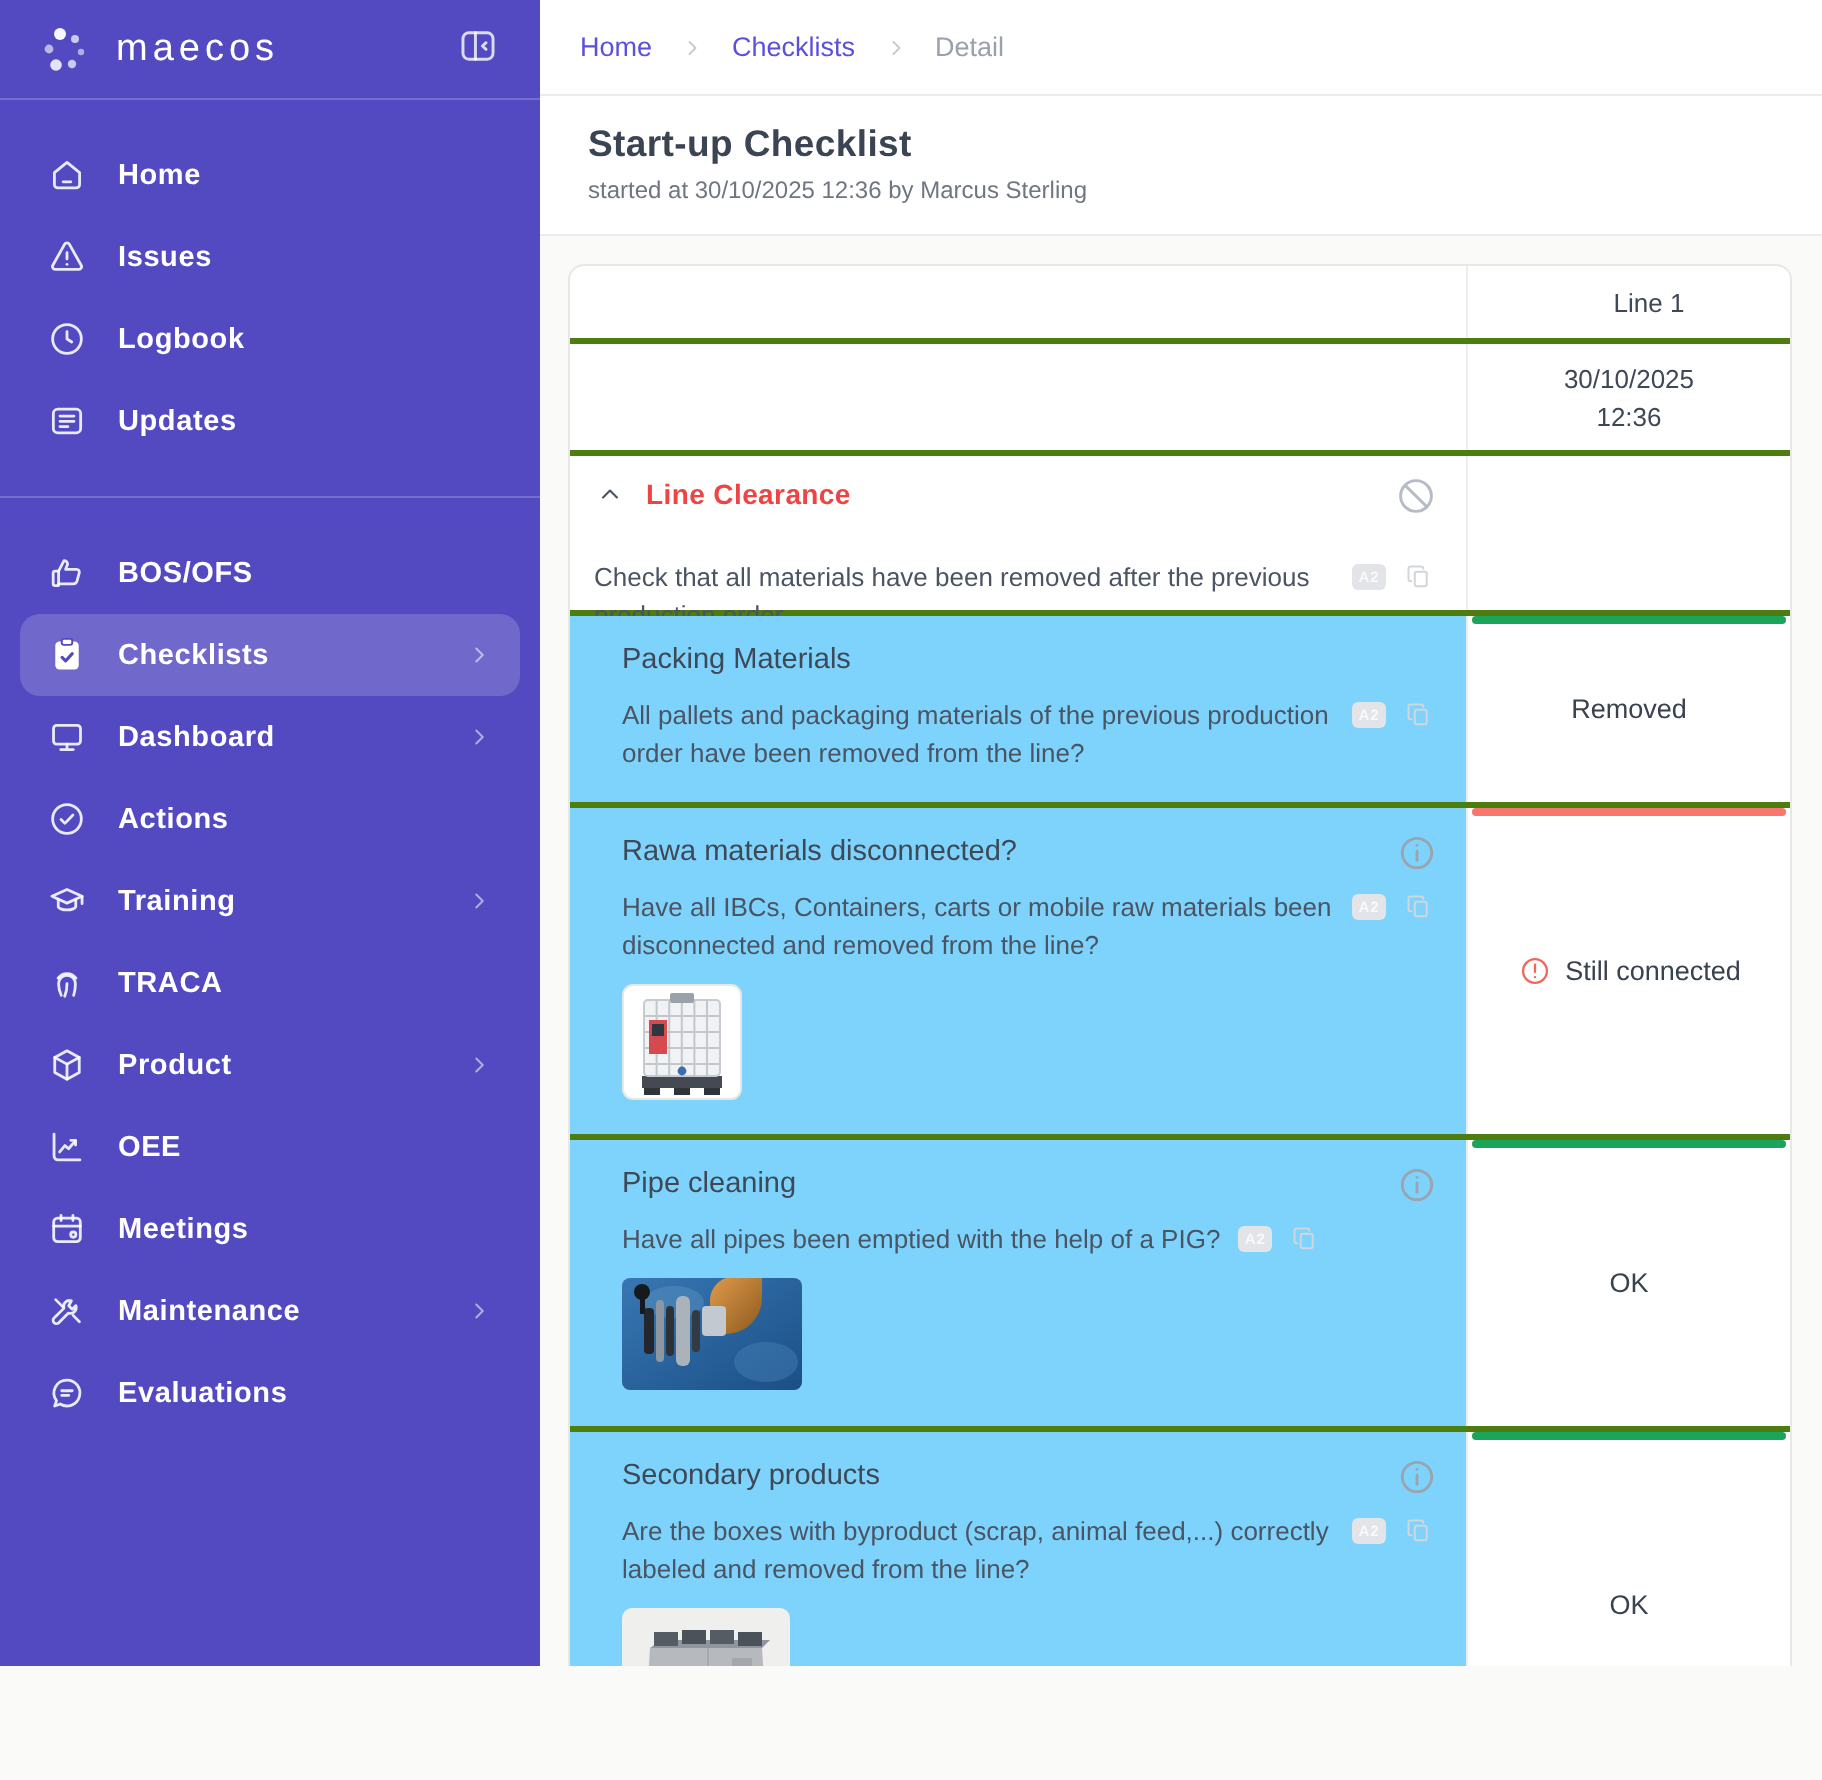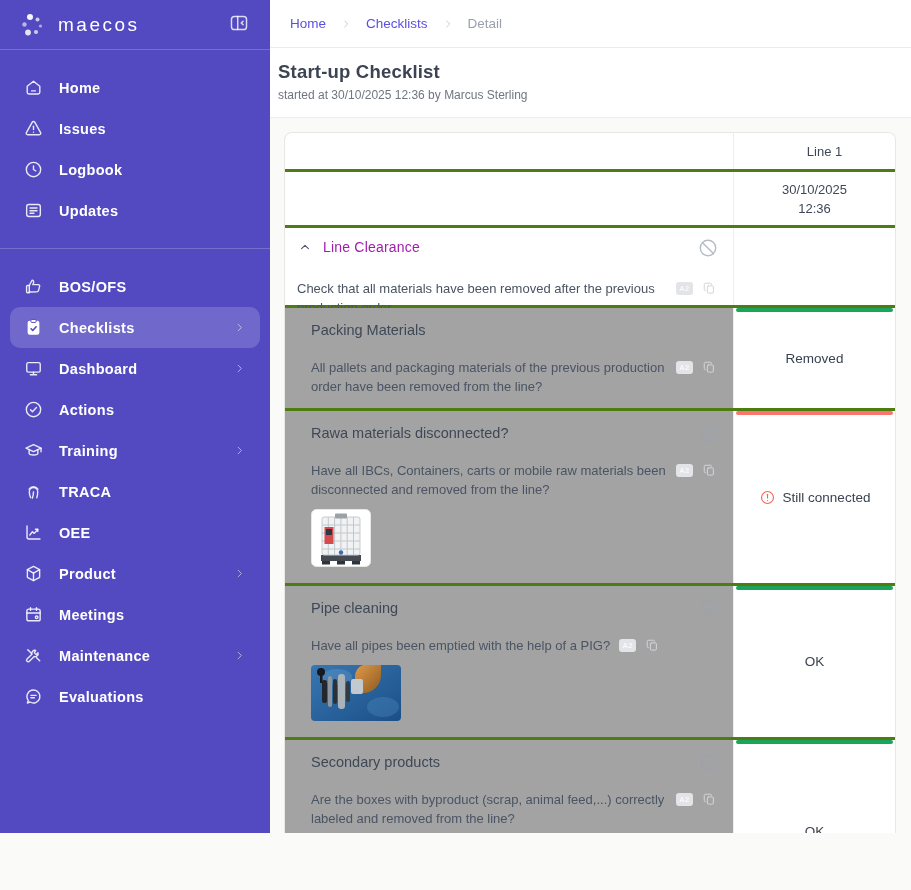--- a/index.html
+++ b/index.html
@@ -25,56 +25,56 @@
   .nav-chev svg { width: 15px; height: 15px; }
 
   
   .main { flex: 1; display: flex; flex-direction: column; background: #fafaf8; min-width: 0; }
   .breadcrumb { height: 48px; background: #fff; border-bottom: 1px solid #ececec; display: flex; align-items: center; gap: 13px; padding: 0 20px; flex-shrink: 0; }
   .bc-link { font-size: 13.5px; font-weight: 500; color: #5b4fe0; cursor: pointer; }
   .bc-current { font-size: 13.5px; color: #9aa1ac; }
   .bc-sep { width: 14px; height: 14px; color: #c4c8ce; display: inline-flex; }
   .bc-sep svg { width: 14px; height: 14px; }
 
-  .page-head { background: #fff; border-bottom: 1px solid #ececec; padding: 13px 8px 15px; flex-shrink: 0; }
+  .page-head { background: #fff; border-bottom: 1px solid #ececec; padding: 13px 24px 15px; flex-shrink: 0; }
   .page-title { font-size: 18.5px; font-weight: 600; color: #3b4453; letter-spacing: .2px; }
   .page-sub { font-size: 12px; color: #6f7680; margin-top: 5px; }
 
   .content { flex: 1; padding: 14px; overflow: hidden; }
   .table { width: 612px; background: #fff; border: 1px solid #e7e7e4; border-bottom: none; border-radius: 8px 8px 0 0; overflow: hidden; }
   .row { display: flex; }
   .row + .row { border-top: 3px solid #4d7c0f; }
   .cell-left { flex: 1; position: relative; min-width: 0; }
   .cell-right { width: 162px; flex-shrink: 0; border-left: 1px solid #ededeb; position: relative; display: flex; align-items: center; justify-content: center; text-align: center; background: #fff; }
 
   .r-head { height: 36px; }
   .col-header { font-size: 13px; color: #3f4856; margin-left: 20px; }
   .r-date { height: 56px; }
   .date-cell { font-size: 13px; color: #3f4856; line-height: 19px; }
 
   .r-section { height: 80px; }
   .r-section .cell-left { padding: 11px 16px 0 12px; }
   .sec-title-row { display: flex; align-items: center; gap: 10px; }
   .sec-chevron { width: 16px; height: 16px; color: #4b5563; display: inline-flex; cursor: pointer; }
   .sec-chevron svg { width: 16px; height: 16px; }
-  .sec-title { font-size: 14px; font-weight: 400; color: #a21caf; letter-spacing: .2px; }
+  .sec-title { font-size: 14px; font-weight: 700; color: #ef4444; letter-spacing: .2px; }
   .desc { margin-top: 24px; display: flex; align-items: flex-start; gap: 9px; }
   .desc-text { font-size: 13px; color: #4a5463; line-height: 19px; max-width: 370px; }
   .mini-icons { display: inline-flex; align-items: center; gap: 9px; margin-top: 2px; flex-shrink: 0; }
   .chip { display: inline-flex; align-items: center; justify-content: center; width: 17px; height: 13px; background: #e2e4e8; border-radius: 3px; font-size: 7.5px; font-weight: 700; color: #f8f9fa; letter-spacing: .5px; cursor: pointer; }
   .copy-ic { width: 15px; height: 15px; color: #d2d5da; display: inline-flex; cursor: pointer; }
   .copy-ic svg { width: 15px; height: 15px; }
   .ban-ic { position: absolute; top: 9px; right: 14px; width: 22px; height: 22px; color: #b6bcc6; display: inline-flex; cursor: pointer; }
   .ban-ic svg { width: 22px; height: 22px; }
   .info-ic { position: absolute; top: 12px; right: 14px; width: 21px; height: 21px; color: #9ba3ae; display: inline-flex; cursor: pointer; }
   .info-ic svg { width: 21px; height: 21px; }
 
-  .r-item .cell-left { background: #a3a3a3; padding: 14px 16px 12px 26px; }
+  .r-item .cell-left { background: #7dd3fc; padding: 14px 16px 12px 26px; }
   .item-title { font-size: 14.5px; color: #3e4856; font-weight: 500; }
-  .r-item .desc { margin-top: 20px; }
+  .r-item .desc { margin-top: 10px; }
   .thumb { margin-top: 10px; display: block; cursor: pointer; }
   .status-bar { position: absolute; top: 0; left: 2px; right: 2px; height: 4px; border-radius: 3px; }
   .status { display: inline-flex; align-items: center; justify-content: center; gap: 7px; font-size: 13.5px; color: #39424f; }
   .status-alert { width: 17px; height: 17px; display: inline-flex; }
   .status-alert svg { width: 17px; height: 17px; }
 
   .r-partial { height: 16px; }
   .r-partial .cell-left { background: #f8f8f6; }
 </style>
 </head>
@@ -212,41 +212,41 @@
                 <path d="M6.9 9.2a6.3 6.3 0 0 1 10.2 0"></path>
                 <path d="M8.7 19a15 15 0 0 1-1.5-6.6 4.8 4.8 0 0 1 9.6 0c0 2.3-.3 4.6-1 6.7"></path>
                 <path d="M12 12.4c0 2.6-.4 5-1.3 7.2"></path>
               </svg>
             </span>
             <span class="nav-label">TRACA</span>
           </div>
           <div class="nav-item">
             <span class="nav-ic">
               <svg viewBox="0 0 24 24" fill="none" stroke="currentColor" stroke-width="1.6" stroke-linecap="round" stroke-linejoin="round">
+                <path d="m12 3.9 7 3.8v8.6l-7 3.8-7-3.8V7.7z"></path>
+                <path d="M5 7.7l7 3.8 7-3.8"></path>
+                <path d="M12 11.5v8.6"></path>
+              </svg>
+            </span>
+            <span class="nav-label">Product</span>
+            <span class="nav-chev">
+              <svg viewBox="0 0 24 24" fill="none" stroke="currentColor" stroke-width="1.6" stroke-linecap="round" stroke-linejoin="round">
+                <path d="m9.8 6.8 5.2 5.2-5.2 5.2"></path>
+              </svg>
+            </span>
+          </div>
+          <div class="nav-item">
+            <span class="nav-ic">
+              <svg viewBox="0 0 24 24" fill="none" stroke="currentColor" stroke-width="1.6" stroke-linecap="round" stroke-linejoin="round">
                 <path d="M4.6 4.6v12.6a2.2 2.2 0 0 0 2.2 2.2h12.6"></path>
                 <path d="m7.8 14.8 3-3.6 2.1 1.8 3.9-4.5"></path>
                 <path d="M14.2 8.2h2.7v2.7"></path>
               </svg>
             </span>
             <span class="nav-label">OEE</span>
-          </div>
-          <div class="nav-item">
-            <span class="nav-ic">
-              <svg viewBox="0 0 24 24" fill="none" stroke="currentColor" stroke-width="1.6" stroke-linecap="round" stroke-linejoin="round">
-                <path d="m12 3.9 7 3.8v8.6l-7 3.8-7-3.8V7.7z"></path>
-                <path d="M5 7.7l7 3.8 7-3.8"></path>
-                <path d="M12 11.5v8.6"></path>
-              </svg>
-            </span>
-            <span class="nav-label">Product</span>
-            <span class="nav-chev">
-              <svg viewBox="0 0 24 24" fill="none" stroke="currentColor" stroke-width="1.6" stroke-linecap="round" stroke-linejoin="round">
-                <path d="m9.8 6.8 5.2 5.2-5.2 5.2"></path>
-              </svg>
-            </span>
           </div>
           <div class="nav-item">
             <span class="nav-ic">
               <svg viewBox="0 0 24 24" fill="none" stroke="currentColor" stroke-width="1.6" stroke-linecap="round" stroke-linejoin="round">
                 <rect x="4.4" y="5.8" width="15.2" height="13.4" rx="2.2"></rect>
                 <path d="M4.4 10.3h15.2M8.6 4.2v3M15.4 4.2v3"></path>
                 <circle cx="15.6" cy="15.2" r="1.5"></circle>
               </svg>
             </span>
             <span class="nav-label">Meetings</span>

